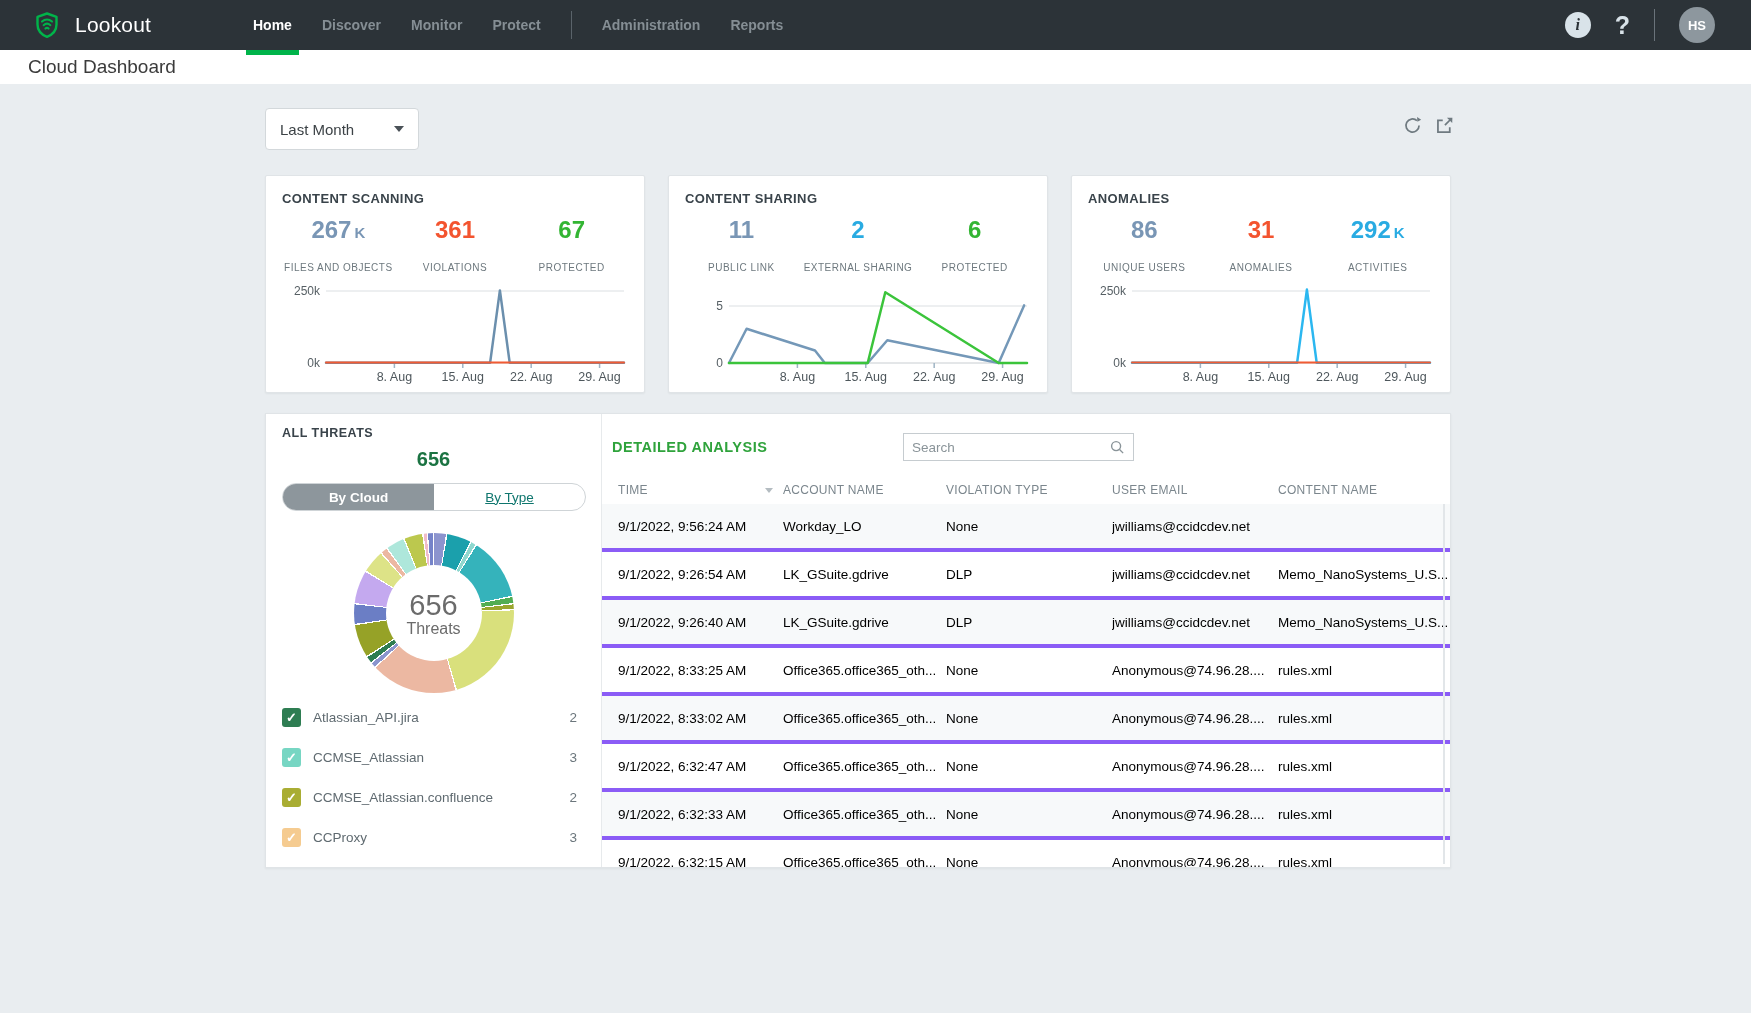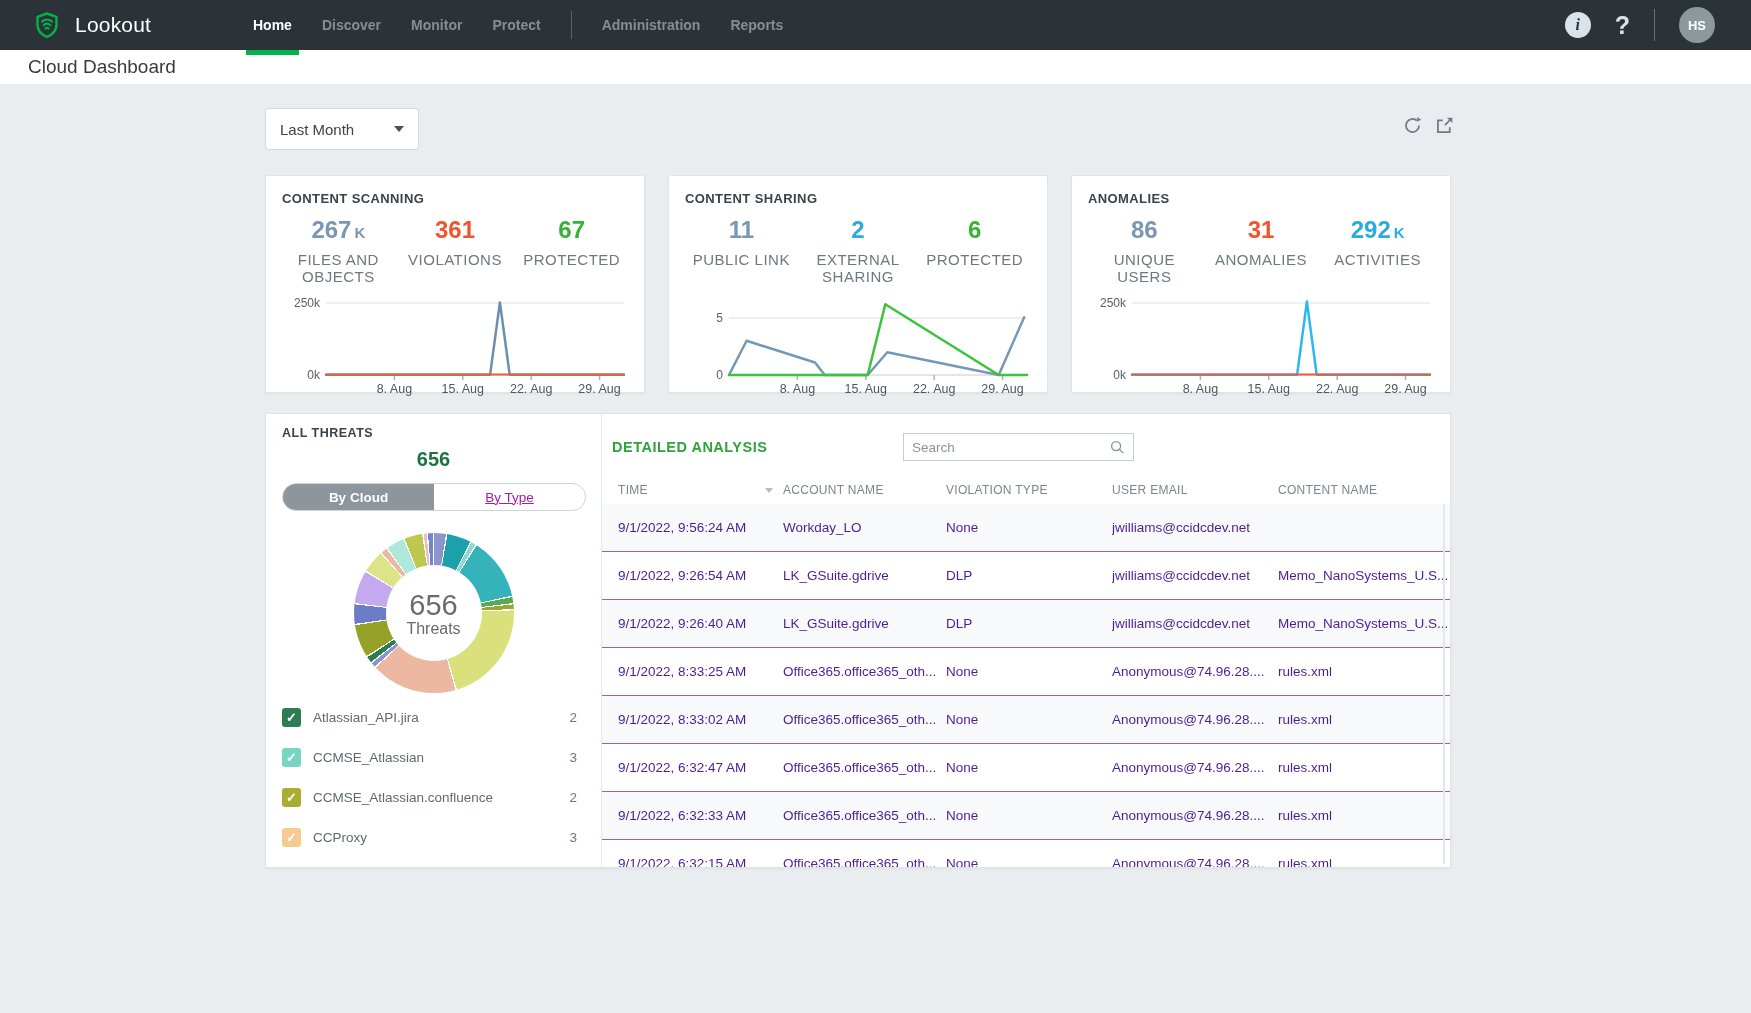--- a/index.html
+++ b/index.html
@@ -32,54 +32,54 @@
   .icon-btn { width:26px; height:26px; display:flex; align-items:center; justify-content:center; cursor:pointer; }
 
   
   .cards { position:absolute; left:265px; top:175px; display:flex; gap:23px; }
   .card { width:380px; height:218px; background:#fff; border:1px solid #e0e4e7; border-radius:2px; box-shadow:0 1px 2px rgba(27,43,54,.06); padding:13px 14px; }
   .card-title { font-size:13px; font-weight:700; color:#39434a; letter-spacing:.4px; margin:2px 0 10px 2px; }
   .stats { display:flex; }
   .stat { flex:1; text-align:center; }
   .stat-value { font-size:24px; font-weight:700; }
   .stat-suffix { font-size:15px; font-weight:700; margin-left:3px; }
-  .stat-label { font-size:15px; color:#6d787e; letter-spacing:.5px; margin-top:7px; }
+  .stat-label { font-size:10px; color:#6d787e; letter-spacing:.5px; margin-top:18px; }
   .chart { margin-top:4px; }
   .chart text.ax { font-family:"Liberation Sans",sans-serif; font-size:12px; fill:#565f64; }
   .chart text.ax2 { font-family:"Liberation Sans",sans-serif; font-size:12.5px; fill:#4e575c; }
 
   
   .panel { position:absolute; left:265px; top:413px; width:1186px; height:455px; background:#fff; border:1px solid #e0e4e7; box-shadow:0 1px 2px rgba(27,43,54,.06); display:flex; overflow:hidden; }
   .threats { width:336px; border-right:1px solid #e7eaec; padding:12px 16px 0; position:relative; }
   .threats-title { font-size:12.5px; font-weight:700; color:#39434a; letter-spacing:.5px; }
   .threats-total { text-align:center; color:#1b7342; font-size:20px; font-weight:700; margin-top:8px; }
   .toggle { margin:12px auto 0; width:304px; height:28px; border:1px solid #cfd4d7; border-radius:15px; display:flex; overflow:hidden; background:#fff; }
   .toggle-on { flex:1; background:#8d969c; color:#fff; font-size:13.5px; font-weight:700; display:flex; align-items:center; justify-content:center; cursor:pointer; }
-  .toggle-off { flex:1; color:#a21caf; font-size:13.5px; display:flex; align-items:center; justify-content:center; cursor:pointer;text-decoration:underline; }
+  .toggle-off { flex:1; color:#0f766e; font-size:13.5px; display:flex; align-items:center; justify-content:center; cursor:pointer;text-decoration:underline; }
   .donut-wrap { width:160px; height:160px; margin:22px auto 0; border-radius:50%; position:relative; }
   .donut-hole { position:absolute; left:32px; top:32px; width:96px; height:96px; background:#fff; border-radius:50%; display:flex; flex-direction:column; align-items:center; justify-content:center; }
   .donut-value { font-size:29px; color:#6b6b6b; }
   .donut-label { font-size:16px; color:#6b6b6b; margin-top:-2px; }
   .legend { margin-top:4px; }
   .legend-item { height:40px; display:flex; align-items:center; cursor:pointer; }
   .legend-check { width:19px; height:19px; border-radius:3px; color:#fff; font-size:13px; font-weight:700; display:inline-flex; align-items:center; justify-content:center; margin-right:12px; }
   .legend-label { flex:1; font-size:13.5px; color:#5f6a70; }
   .legend-count { font-size:13.5px; color:#6b767c; margin-right:8px; }
 
   .analysis { flex:1; position:relative; }
   .analysis-title { position:absolute; left:10px; top:25px; color:#2fa33c; font-size:14.5px; font-weight:700; letter-spacing:.5px; }
   .search-box { position:absolute; left:301px; top:19px; width:231px; height:28px; border:1px solid #c6ccd0; background:#fff; display:flex; align-items:center; padding:0 8px; }
   .search-box input { border:none; outline:none; flex:1; font-family:"Liberation Sans",sans-serif; font-size:13.5px; color:#444; background:transparent; }
   .search-box input::placeholder { color:#8a9499; }
   .table { position:absolute; left:0; right:0; top:62px; }
   .t-head, .t-row { display:grid; grid-template-columns:165px 163px 166px 166px 1fr; padding-left:16px; align-items:center; }
   .t-head { height:28px; color:#7b868d; font-size:12px; letter-spacing:.3px; }
   .t-hcell { position:relative; cursor:pointer; padding-right:14px; white-space:nowrap; }
   .sort-caret { position:absolute; right:10px; top:50%; margin-top:-2px; width:0; height:0; border-left:4px solid transparent; border-right:4px solid transparent; border-top:5px solid #b4bcc1; }
-  .t-row { height:48px; border-bottom:1px solid #8b5cf6; font-size:13.5px; color:#4c1d95; cursor:pointer; }
+  .t-row { height:48px; border-bottom:4px solid #8b5cf6; font-size:13.5px; color:#000000; cursor:pointer; }
   .t-row.alt { background:#f7f9fa; }
   .t-cell { white-space:nowrap; overflow:hidden; padding-right:10px; }
   .scroll-track { position:absolute; right:5px; top:90px; height:360px; width:2px; background:#e2e6e9; }
 </style>
 </head>
 <body>
 
 <div class="app">
 
   <div class="topnav">

